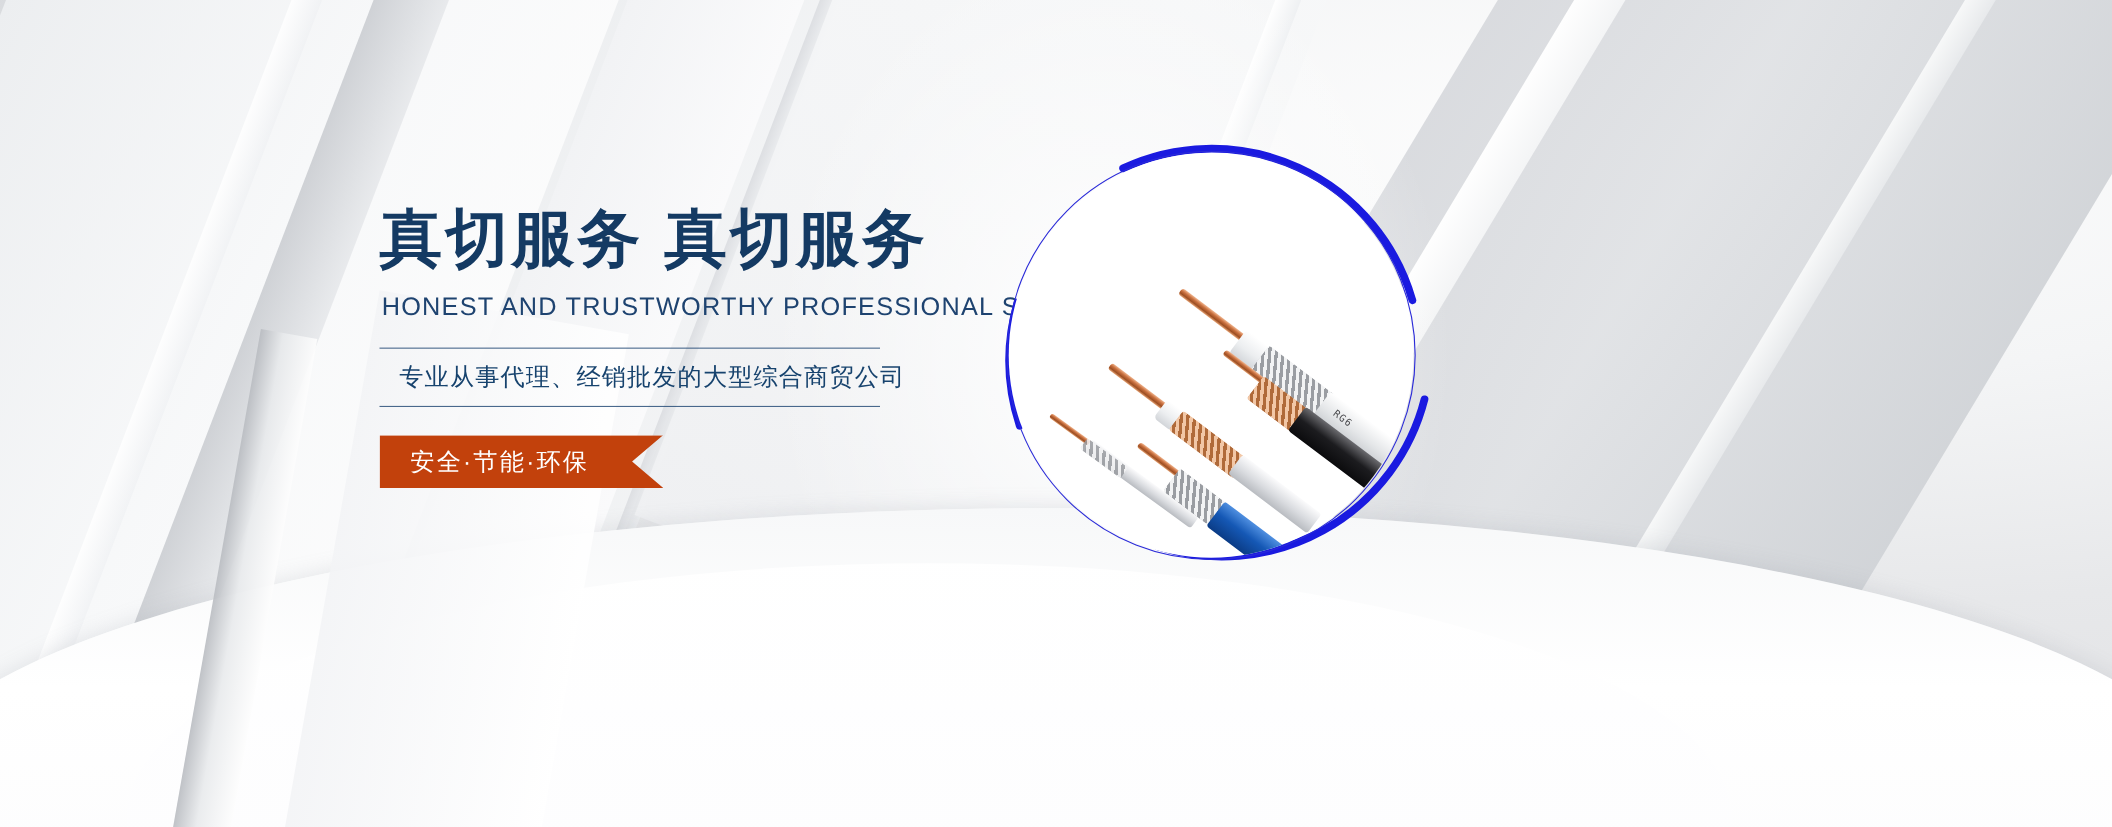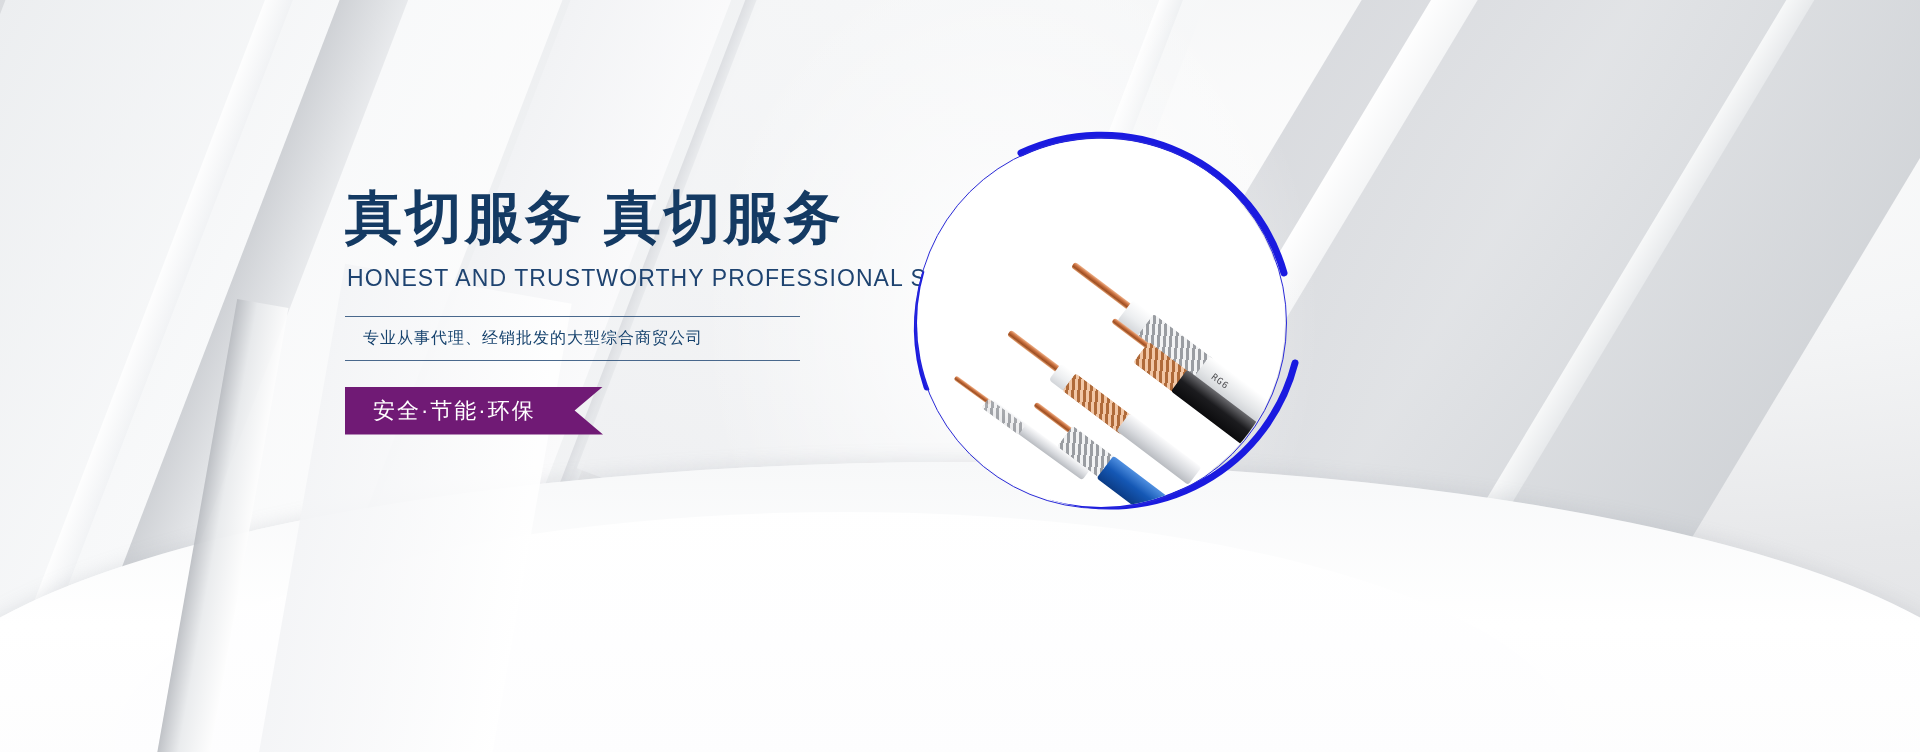--- a/index.html
+++ b/index.html
@@ -100,26 +100,26 @@
     font-size:57px;font-weight:700;color:#143a63;letter-spacing:3px;
     line-height:1.15;margin:0;white-space:nowrap;
   }
   .subtitle-en{
     margin:14px 0 0 2px;font-size:23px;font-weight:400;color:#1e4370;
     letter-spacing:1.1px;white-space:nowrap;
   }
   .desc-wrap{margin-top:24px;width:455px;}
   .rule{height:1px;background:#2a4f79;opacity:.85;}
   .desc-cn{
-    font-size:16px;color:#17436e;letter-spacing:1px;
+    font-size:22px;color:#17436e;letter-spacing:1px;
     padding:11px 0 11px 18px;white-space:nowrap;
   }
   .ribbon{
     position:relative;margin-top:26px;width:258px;height:48px;
-    background:#701a75;display:flex;align-items:center;
+    background:#c2410c;display:flex;align-items:center;
     clip-path:polygon(0 0,100% 0,89% 50%,100% 100%,0 100%);
     text-align:center;
   }
   .ribbon-text{
     color:#ffffff;font-size:22px;letter-spacing:2px;padding-left:28px;white-space:nowrap;
   }
 
   
   .circle-zone{position:absolute;left:903px;top:125px;width:400px;height:400px;}
   .ring-thin{

